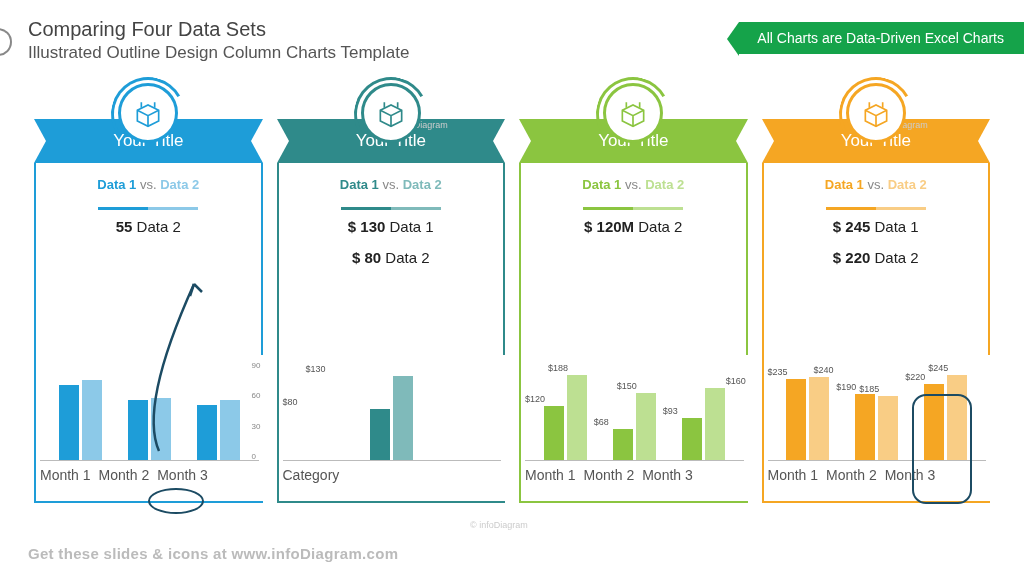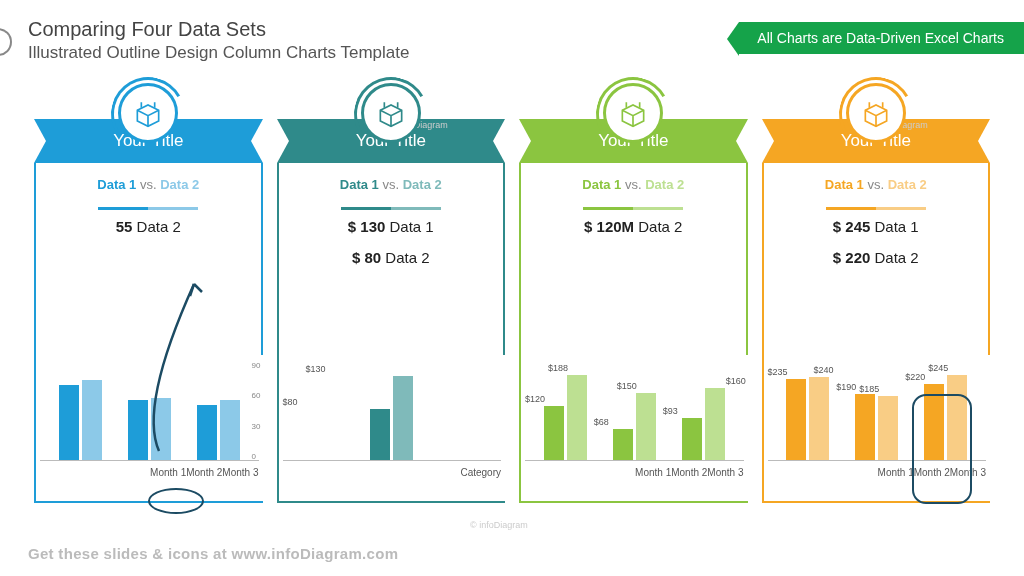--- a/index.html
+++ b/index.html
@@ -24,21 +24,21 @@
   .vs .sep { color: #888; font-weight: 400; }
   .divider { width: 110px; height: 4px; margin: 4px auto 18px; position: relative; }
   .divider .bar { width: 50px; height: 3px; display: inline-block; }
   .stat { font-size: 15px; color: #222; margin: 14px 0; font-weight: 400; }
   .stat b { font-weight: 700; }
   .chartbox { border-left: 2px solid; border-bottom: 2px solid; padding: 6px 4px 4px; height: 148px; position: relative; }
   .bars { display: flex; align-items: flex-end; justify-content: space-around; height: 100px; border-bottom: 1px solid #bbb; padding: 0 6px; position: relative; }
   .grp { display: flex; align-items: flex-end; gap: 3px; flex: 1; justify-content: center; position: relative; }
   .bar { width: 20px; }
   .barlbl { position: absolute; font-size: 9px; color: #555; white-space: nowrap; }
-  .xlabels { display: flex; justify-content: flex-end; font-size: 10px; color: #555; margin-top: 6px; }
+  .xlabels { display: flex; justify-content: flex-start; font-size: 14px; color: #555; margin-top: 6px; gap: 8px; }
   .ylabels { position: absolute; right: 2px; top: 6px; height: 100px; display: flex; flex-direction: column; justify-content: space-between; font-size: 8px; color: #888; }
   .footer { position: absolute; bottom: 14px; left: 28px; font-size: 15px; color: #bbb; font-weight: 600; letter-spacing: .3px; }
   .arrow { position: absolute; pointer-events: none; }
   .circ { position: absolute; border: 2px solid; border-radius: 50%; pointer-events: none; }
   .wm { position: absolute; font-size: 9px; color: #ccc; }
 </style>
 </head>
 <body>
 
 <div class="left-notch"></div>

